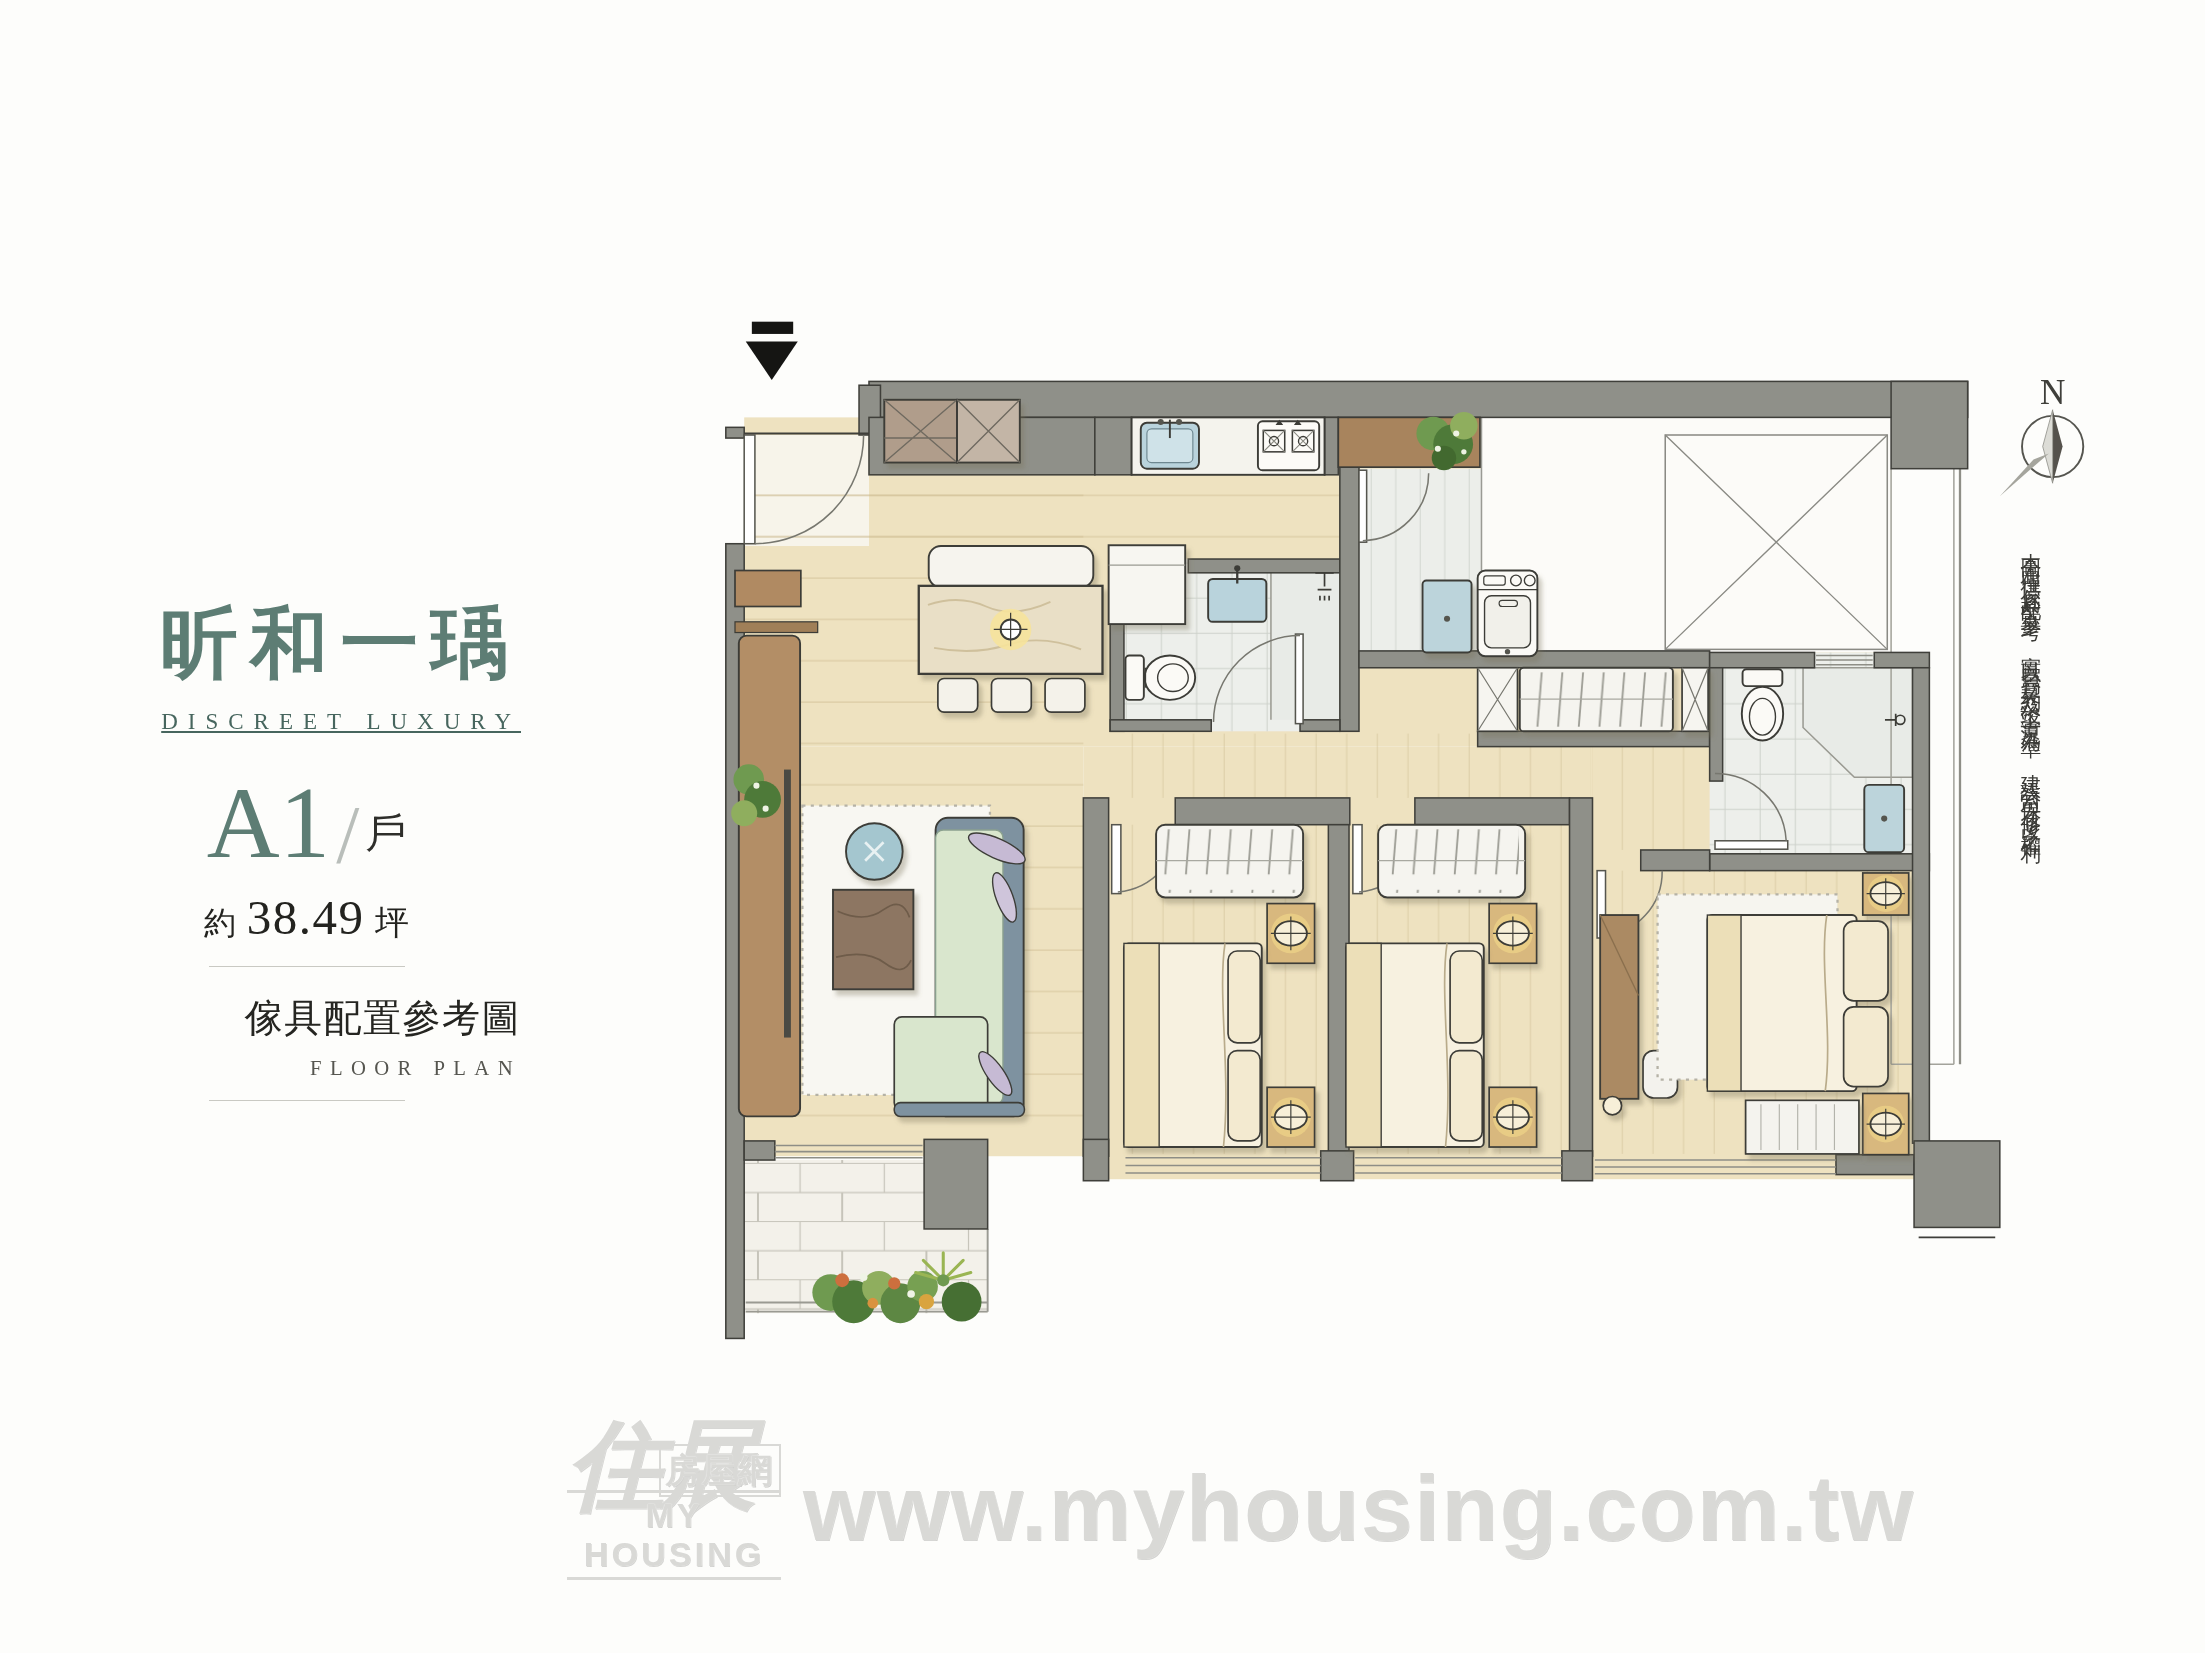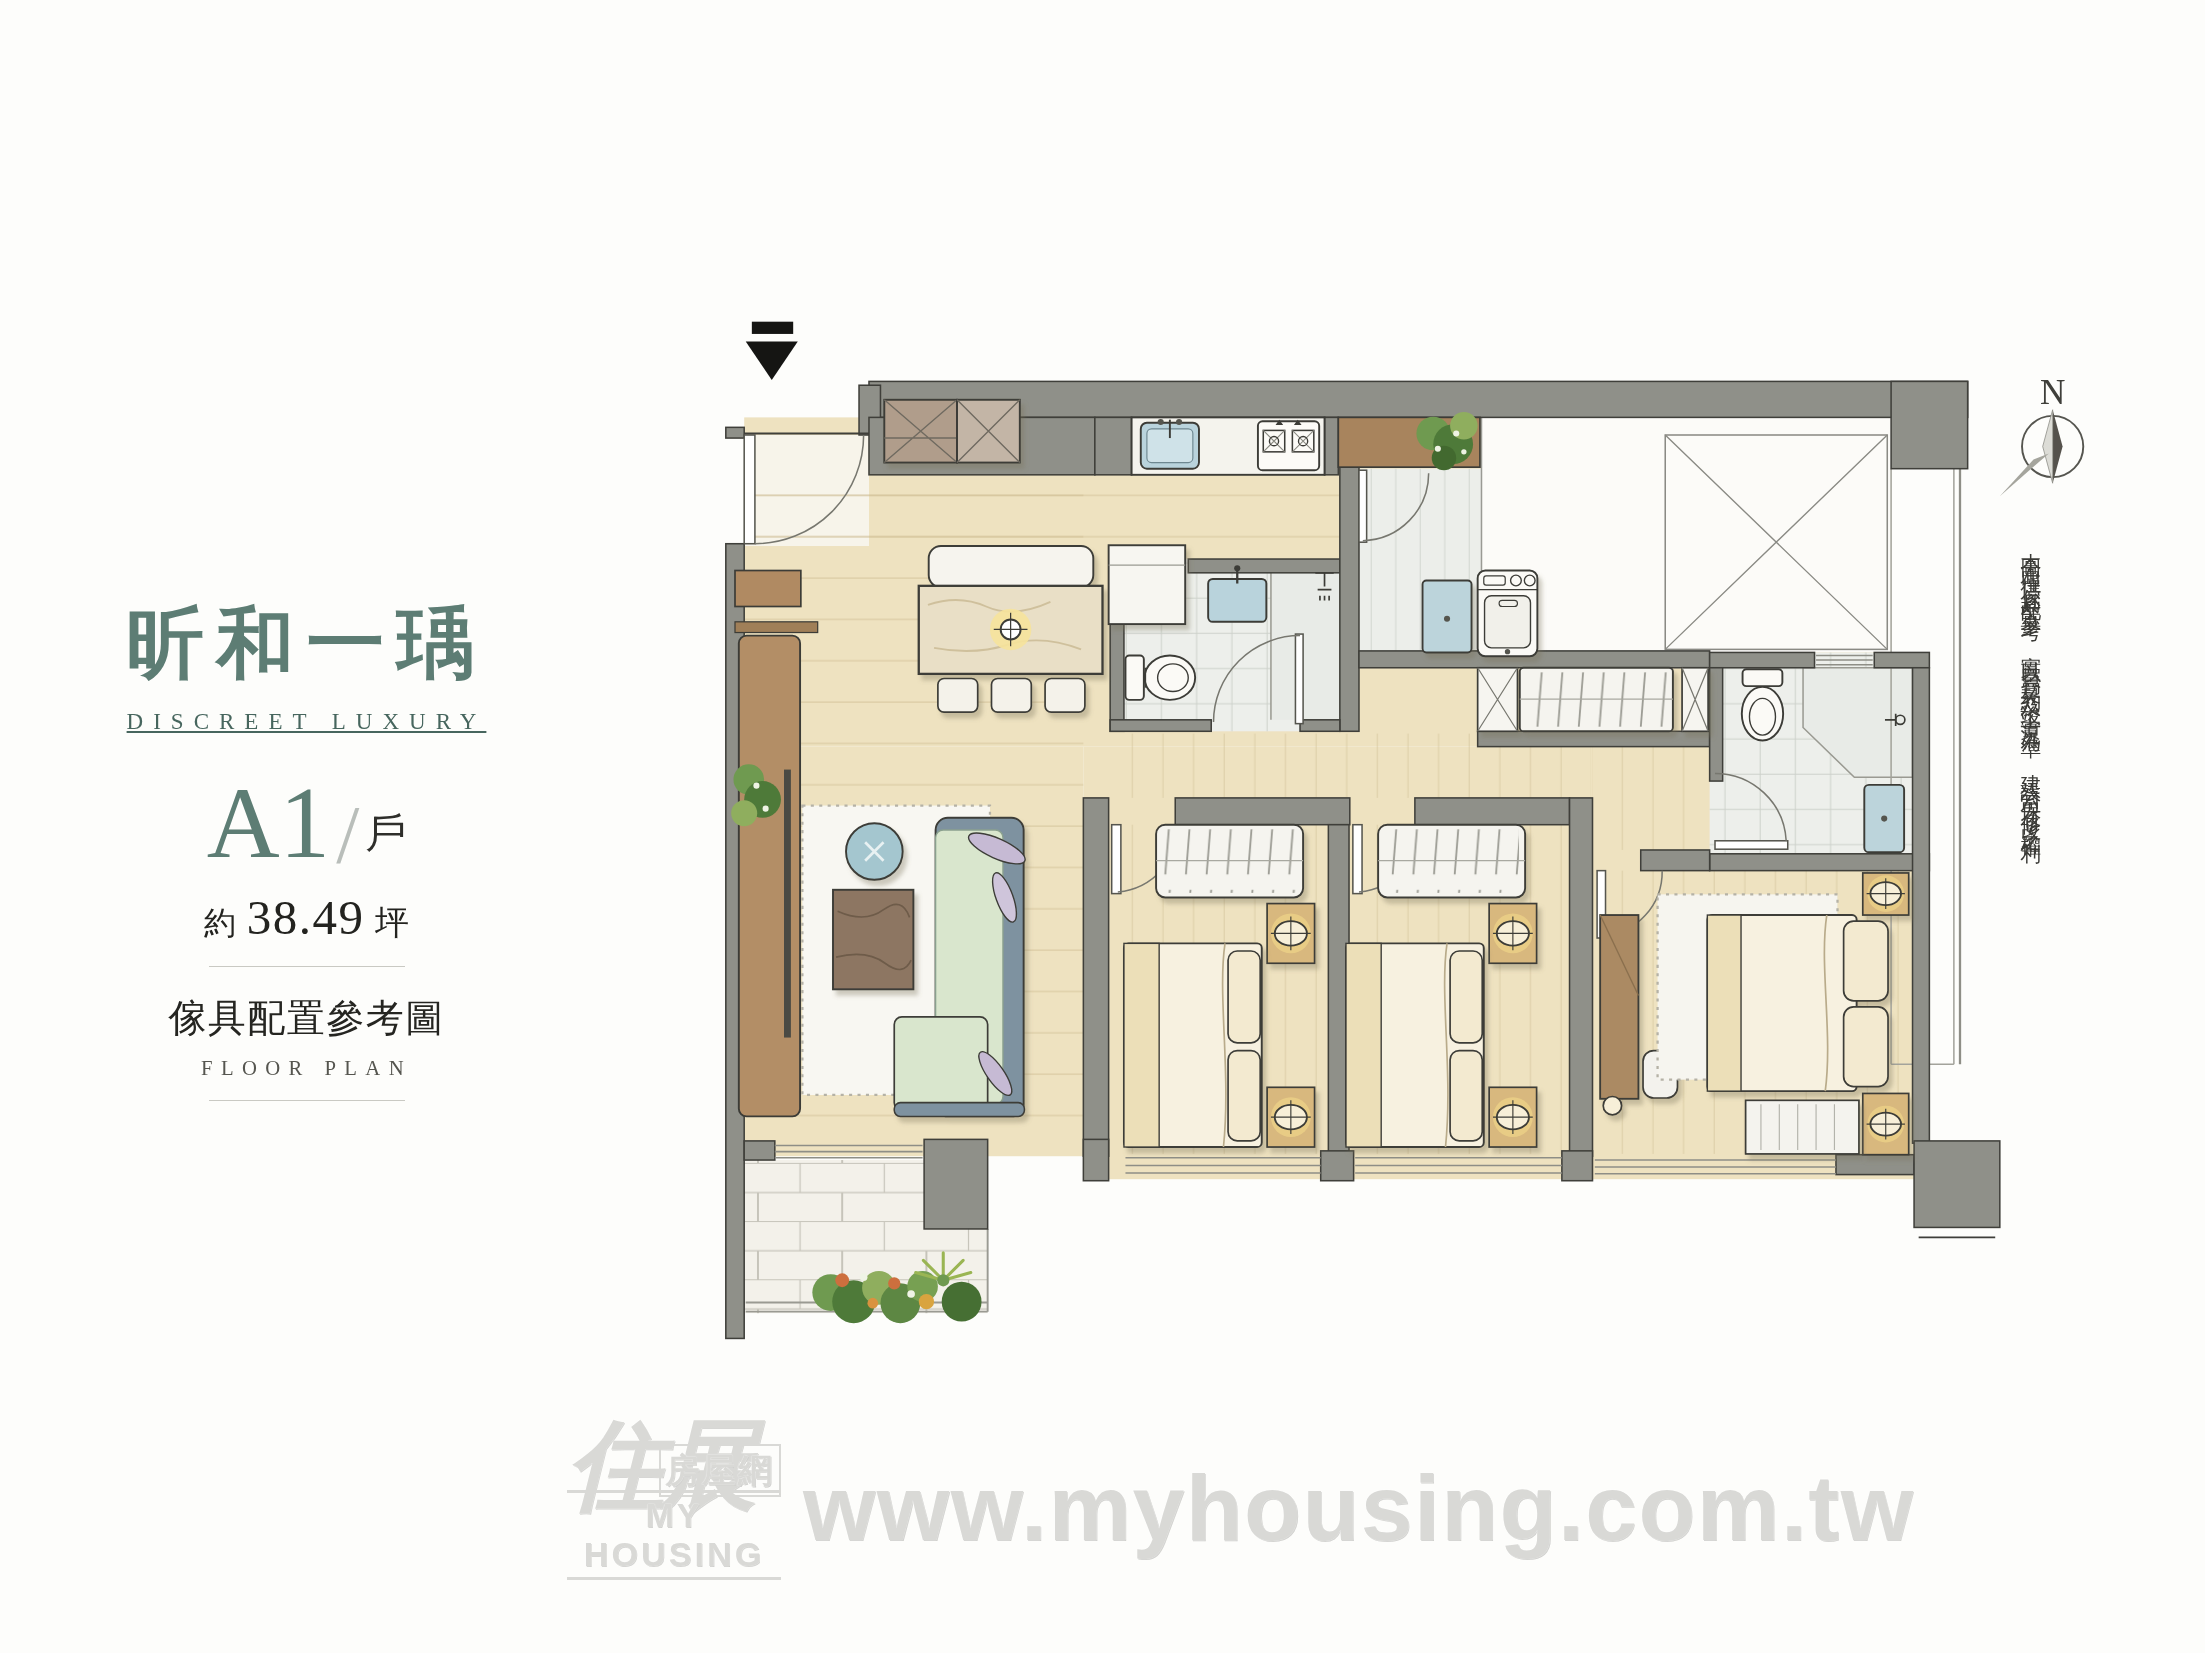--- a/index.html
+++ b/index.html
@@ -3,21 +3,21 @@
 <meta charset="utf-8">
 <style>
   html,body{margin:0;padding:0;}
   body{
     width:2205px;height:1654px;position:relative;overflow:hidden;
     background:#fdfdfb;
     font-family:"Liberation Serif","DejaVu Serif",serif;
   }
   .abs{position:absolute;}
   
-  #sidebar{left:92px;top:605px;width:429px;text-align:center;}
+  #sidebar{left:92px;top:605px;width:429px;text-align:right;}
   .side-title{font-size:78px;font-weight:700;letter-spacing:12.3px;color:#5d7d74;line-height:1;}
   .side-sub{margin-top:26px;font-size:23px;letter-spacing:10px;color:#47665e;font-family:"Liberation Serif",serif;text-decoration:underline;}
   .unit-row{margin-top:43px;display:flex;align-items:flex-end;justify-content:center;gap:6.1px;}
   .unit-code{font-size:101px;line-height:.9;color:#5d7d74;font-weight:500;}
   .unit-slash{font-size:83px;line-height:.95;color:#b9beba;font-weight:300;transform:translateY(4.6px);}
   .unit-type{font-size:41px;color:#2e2e2a;padding-bottom:7.7px;}
   .area-row{margin-top:20px;color:#23231f;display:flex;align-items:baseline;justify-content:center;gap:10.7px;}
   .area-prefix{font-size:32px;}
   .area-value{font-size:49px;letter-spacing:1.5px;}
   .area-unit{font-size:34px;}

